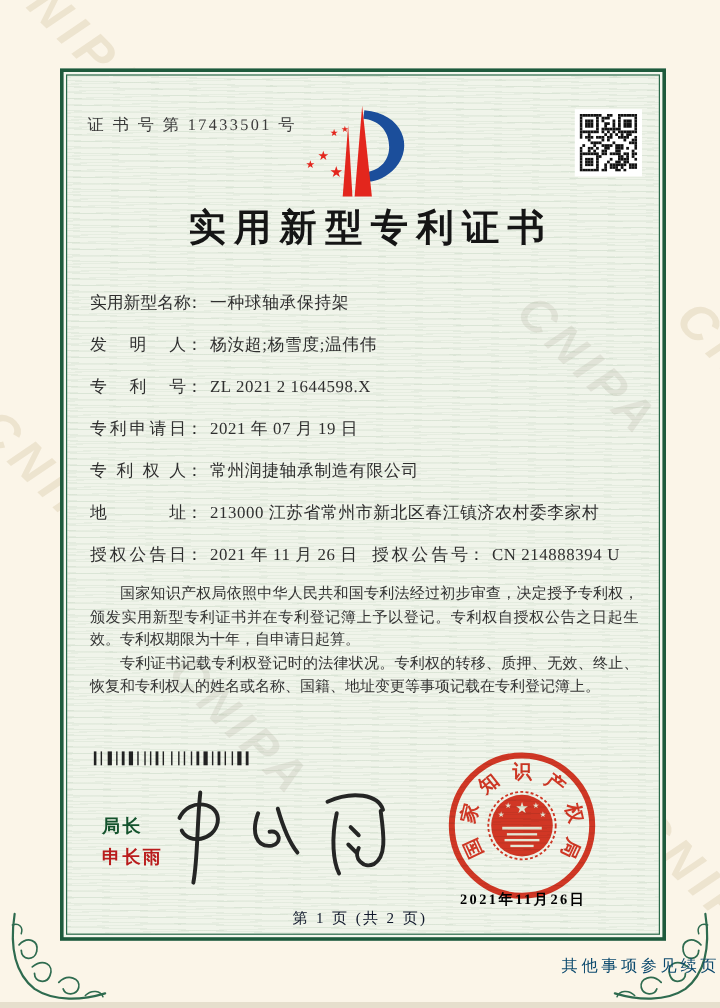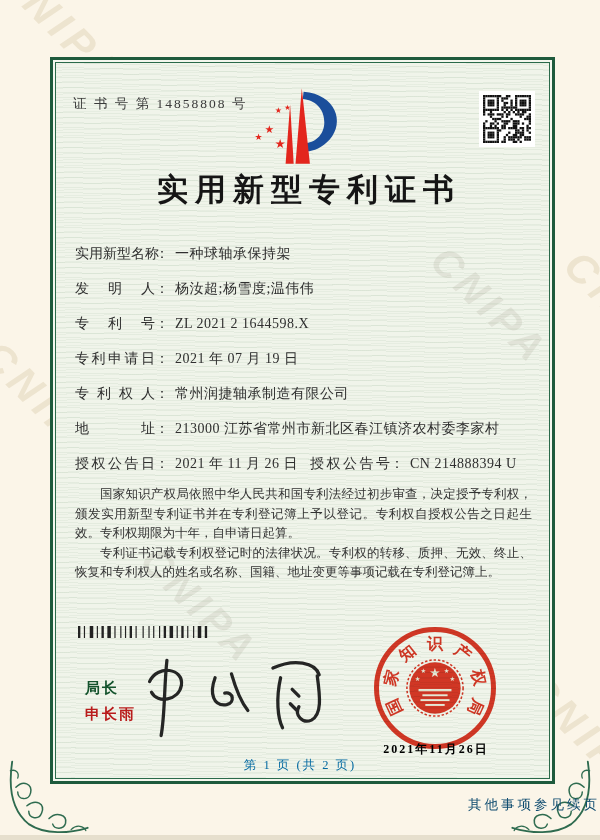--- a/index.html
+++ b/index.html
@@ -64,42 +64,42 @@
     font-family:"Liberation Serif","DejaVu Serif",serif;
   }
   .seal-emblem{position:absolute; left:50%; top:50%; transform:translate(-50%,-50%); width:62px; height:62px;}
   .seal-date{
     position:absolute; left:356px; top:741px; width:160px; text-align:center;
     color:#000000; font-size:12px; font-weight:bold; letter-spacing:2px; mix-blend-mode:multiply;
   }
   .flourish{position:absolute; width:92px; height:92px;}
   .fl-bl{left:3px; bottom:3px;}
   .fl-br{right:3px; bottom:3px; transform:scaleX(-1);}
-  .page-num{position:absolute; left:0; right:0; top:757px; text-align:center; font-size:12.5px; color:#0369a1; letter-spacing:2px;}
+  .page-num{position:absolute; left:0; right:0; top:757px; text-align:center; font-size:12.5px; color:#0f172a; letter-spacing:2px;}
   .note{position:absolute; left:0; right:0; top:796px; text-align:right; font-size:13.5px; color:#0c4a6e; letter-spacing:3px;}
   .page-edge{position:absolute; left:0; right:0; bottom:0; height:5px; background:#e6dfcd;}
 </style>
 </head>
 <body>
 
 <div class="page">
 
   <div class="wm wm1">CNIPA</div>
   <div class="wm wm2">CNIPA</div>
   <div class="wm wm3">CNIPA</div>
   <div class="wm wm4">CNIPA</div>
 
   <div class="frame">
     <div class="frame-inner">
       <div class="wm-in wm-in1">CNIPA</div>
       <div class="wm-in wm-in2">CNIPA</div>
     </div>
   </div>
 
-  <div class="cert-no">证 书 号 第 14858808 号</div>
+  <div class="cert-no">证 书 号 第 17433501 号</div>
 
   <svg class="logo" viewBox="0 0 120 96">
     <path d="M64,10 C100,13 110,44 93,63 C84,73 73,77 65,76 L65,67 C76,67 87,58 87,44 C87,28 76,19 63,18 Z" fill="#1b4e9b"></path>
     <polygon points="62,6 55,90 71,90" fill="#e3261d"></polygon>
     <polygon points="49,24 53,90 44,90" fill="#e3261d"></polygon>
     <g fill="#e3261d" font-family="'DejaVu Sans',sans-serif" text-anchor="middle">
       <text x="36" y="34" font-size="9">★</text>
       <text x="46" y="30" font-size="8">★</text>
       <text x="26" y="56" font-size="12">★</text>
       <text x="14" y="64" font-size="10">★</text>

